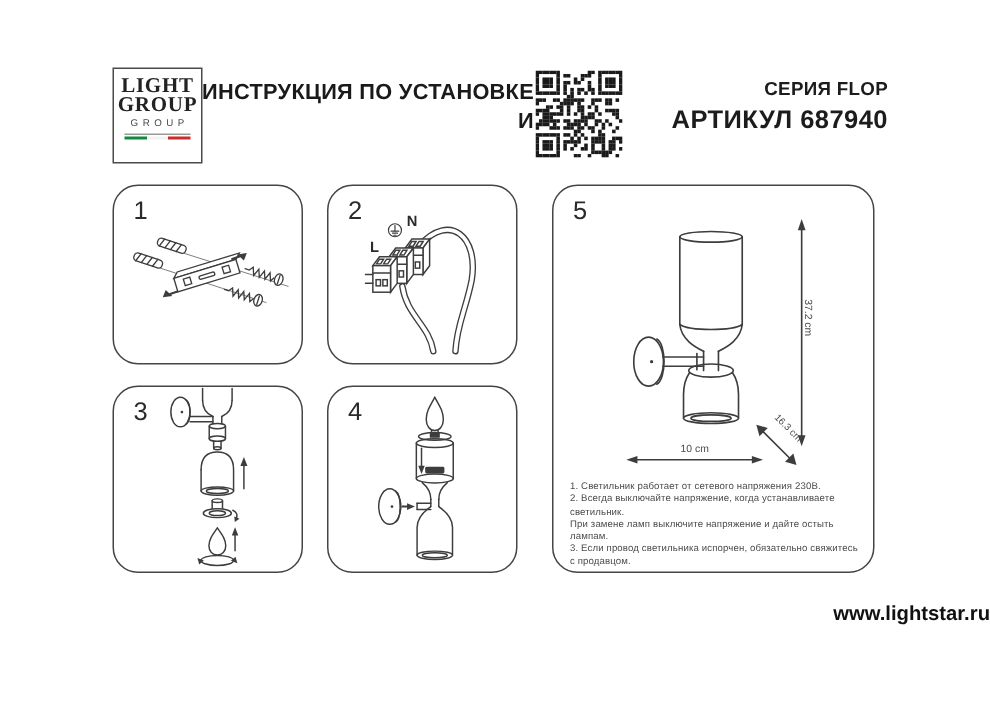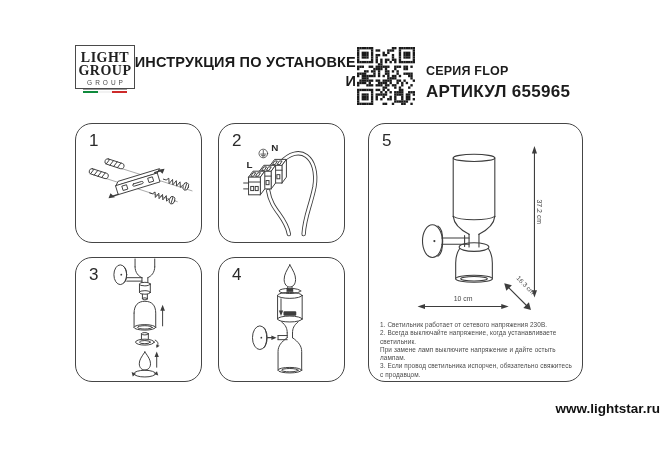--- a/index.html
+++ b/index.html
@@ -1,31 +1,31 @@
 <!DOCTYPE html>
 <html><head>
 <meta charset="utf-8">
 <style>
   html,body{margin:0;padding:0}
   body{width:660px;height:467px;background:#fff;position:relative;overflow:hidden;
        font-family:"Liberation Sans",sans-serif;color:#1c1c1c}
   .abs{position:absolute}
   
-  .logo{left:75px;top:45px;width:60px;height:44px;border:1.5px solid #4a4a4a;
+  .logo{left:75px;top:45px;width:60px;height:64px;border:1.5px solid #4a4a4a;
         box-sizing:border-box;text-align:center;padding-top:5px;background:#fff}
   .logo-word{font-family:"Liberation Serif",serif;font-weight:bold;font-size:14px;
              line-height:13px;letter-spacing:.5px;color:#222}
   .logo-group{font-size:6.5px;letter-spacing:3px;color:#4a4a4a;margin-top:2px;text-indent:3px}
   .logo-flag{margin:2.5px 7px 0;border-top:1px solid #9a9a9a;height:4px;display:flex}
   .logo-flag span{flex:1;height:2.5px;margin-top:1px}
   .fg{background:#0f8a3c}.fw{background:#f2f2f2}.fr{background:#cd2a2a}
   .title{left:128px;top:53px;width:228px;text-align:right;font-weight:bold;
          font-size:14.5px;line-height:18.5px;letter-spacing:.2px;color:#1a1a1a}
   .qr{left:357px;top:47px;width:58px;height:58px}
-  .series-block{left:426px;top:64px;width:166px;text-align:left}
+  .series-block{left:426px;top:52px;width:166px;text-align:right}
   .series{font-size:12.5px;font-weight:bold;letter-spacing:.2px}
   .article{font-size:17px;font-weight:bold;margin-top:4px;letter-spacing:.3px}
   
   .panel{position:absolute;border:1.3px solid #454545;border-radius:17px;background:#fff;box-sizing:border-box}
   #p1{left:75px;top:123px;width:127px;height:120px}
   #p2{left:218px;top:123px;width:127px;height:120px}
   #p3{left:75px;top:257px;width:127px;height:125px}
   #p4{left:218px;top:257px;width:127px;height:125px}
   #p5{left:368px;top:123px;width:215px;height:259px}
   .num{position:absolute;left:13px;top:7px;font-size:17px;color:#2a2a2a}
@@ -353,21 +353,21 @@
       <rect x="25.52" y="55.68" width="2.37" height="2.37"></rect>
       <rect x="27.84" y="55.68" width="2.37" height="2.37"></rect>
       <rect x="34.80" y="55.68" width="2.37" height="2.37"></rect>
       <rect x="44.08" y="55.68" width="2.37" height="2.37"></rect>
       <rect x="46.40" y="55.68" width="2.37" height="2.37"></rect>
       <rect x="53.36" y="55.68" width="2.37" height="2.37"></rect>
     </svg></div>
 
 <div class="abs series-block">
   <div class="series">СЕРИЯ FLOP</div>
-  <div class="article">АРТИКУЛ 655965</div>
+  <div class="article">АРТИКУЛ 687940</div>
 </div>
 
 <div class="panel" id="p1">
   <div class="num">1</div>
   <svg viewBox="0 0 127 120">
     <g stroke="#3d3d3d" fill="none" stroke-width="0.9" stroke-linecap="round">
       <line x1="20" y1="52" x2="103" y2="79" stroke-width="0.45"></line>
       <line x1="36" y1="42" x2="118" y2="68" stroke-width="0.45"></line>
       <g transform="rotate(18 24 51)">
         <rect x="13" y="48" width="20" height="5.6" rx="2.4" fill="#fff"></rect>

